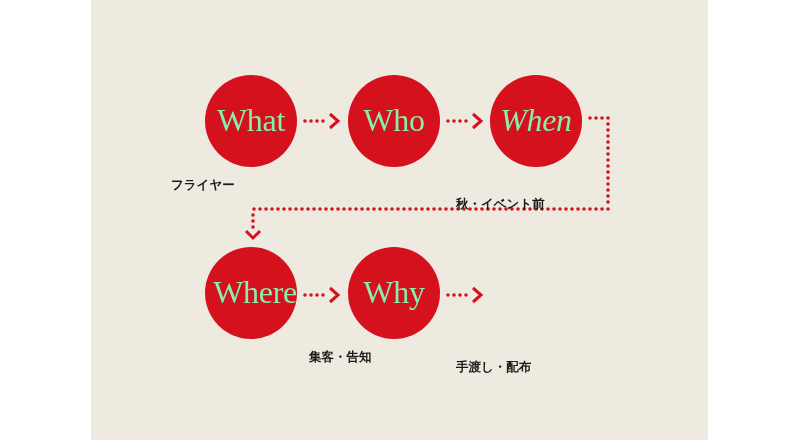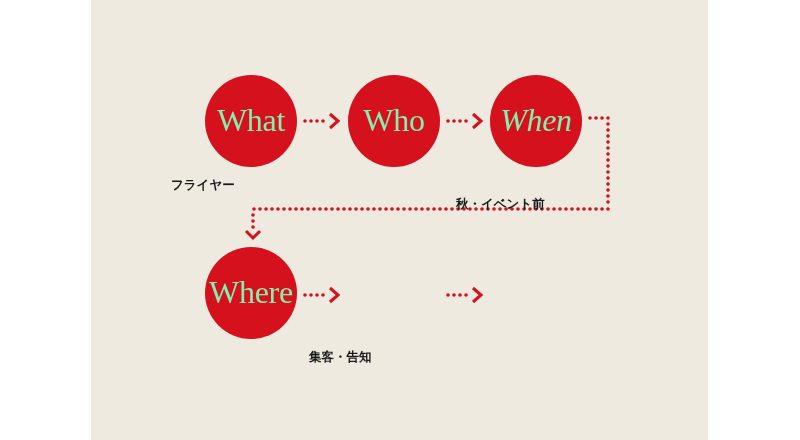--- a/index.html
+++ b/index.html
@@ -201,20 +201,26 @@
     <span class="circle-text">When</span>
   </div>
 
   <div class="label" style="left:171px; top:176px;">
     <span>フライヤー</span>
   </div>
   <div class="label" style="left:456px; top:176px;margin-top:19px;">
     <span>秋・イベント前</span>
   </div>
 
-  <div class="circle" style="left:205px; top:247px;">
+  <div class="circle" style="left:205px; top:247px;justify-content:flex-end;">
     <span class="circle-text">Where</span>
+  </div>
+  <div class="circle" style="left:348px; top:247px;">
+    <span class="circle-text">Why</span>
   </div>
 
   <div class="label" style="left:309px; top:348px;">
     <span>集客・告知</span>
   </div>
+  <div class="label" style="left:456px; top:358px;">
+    <span>手渡し・配布</span>
+  </div>
 </div>
 
 </body></html>

